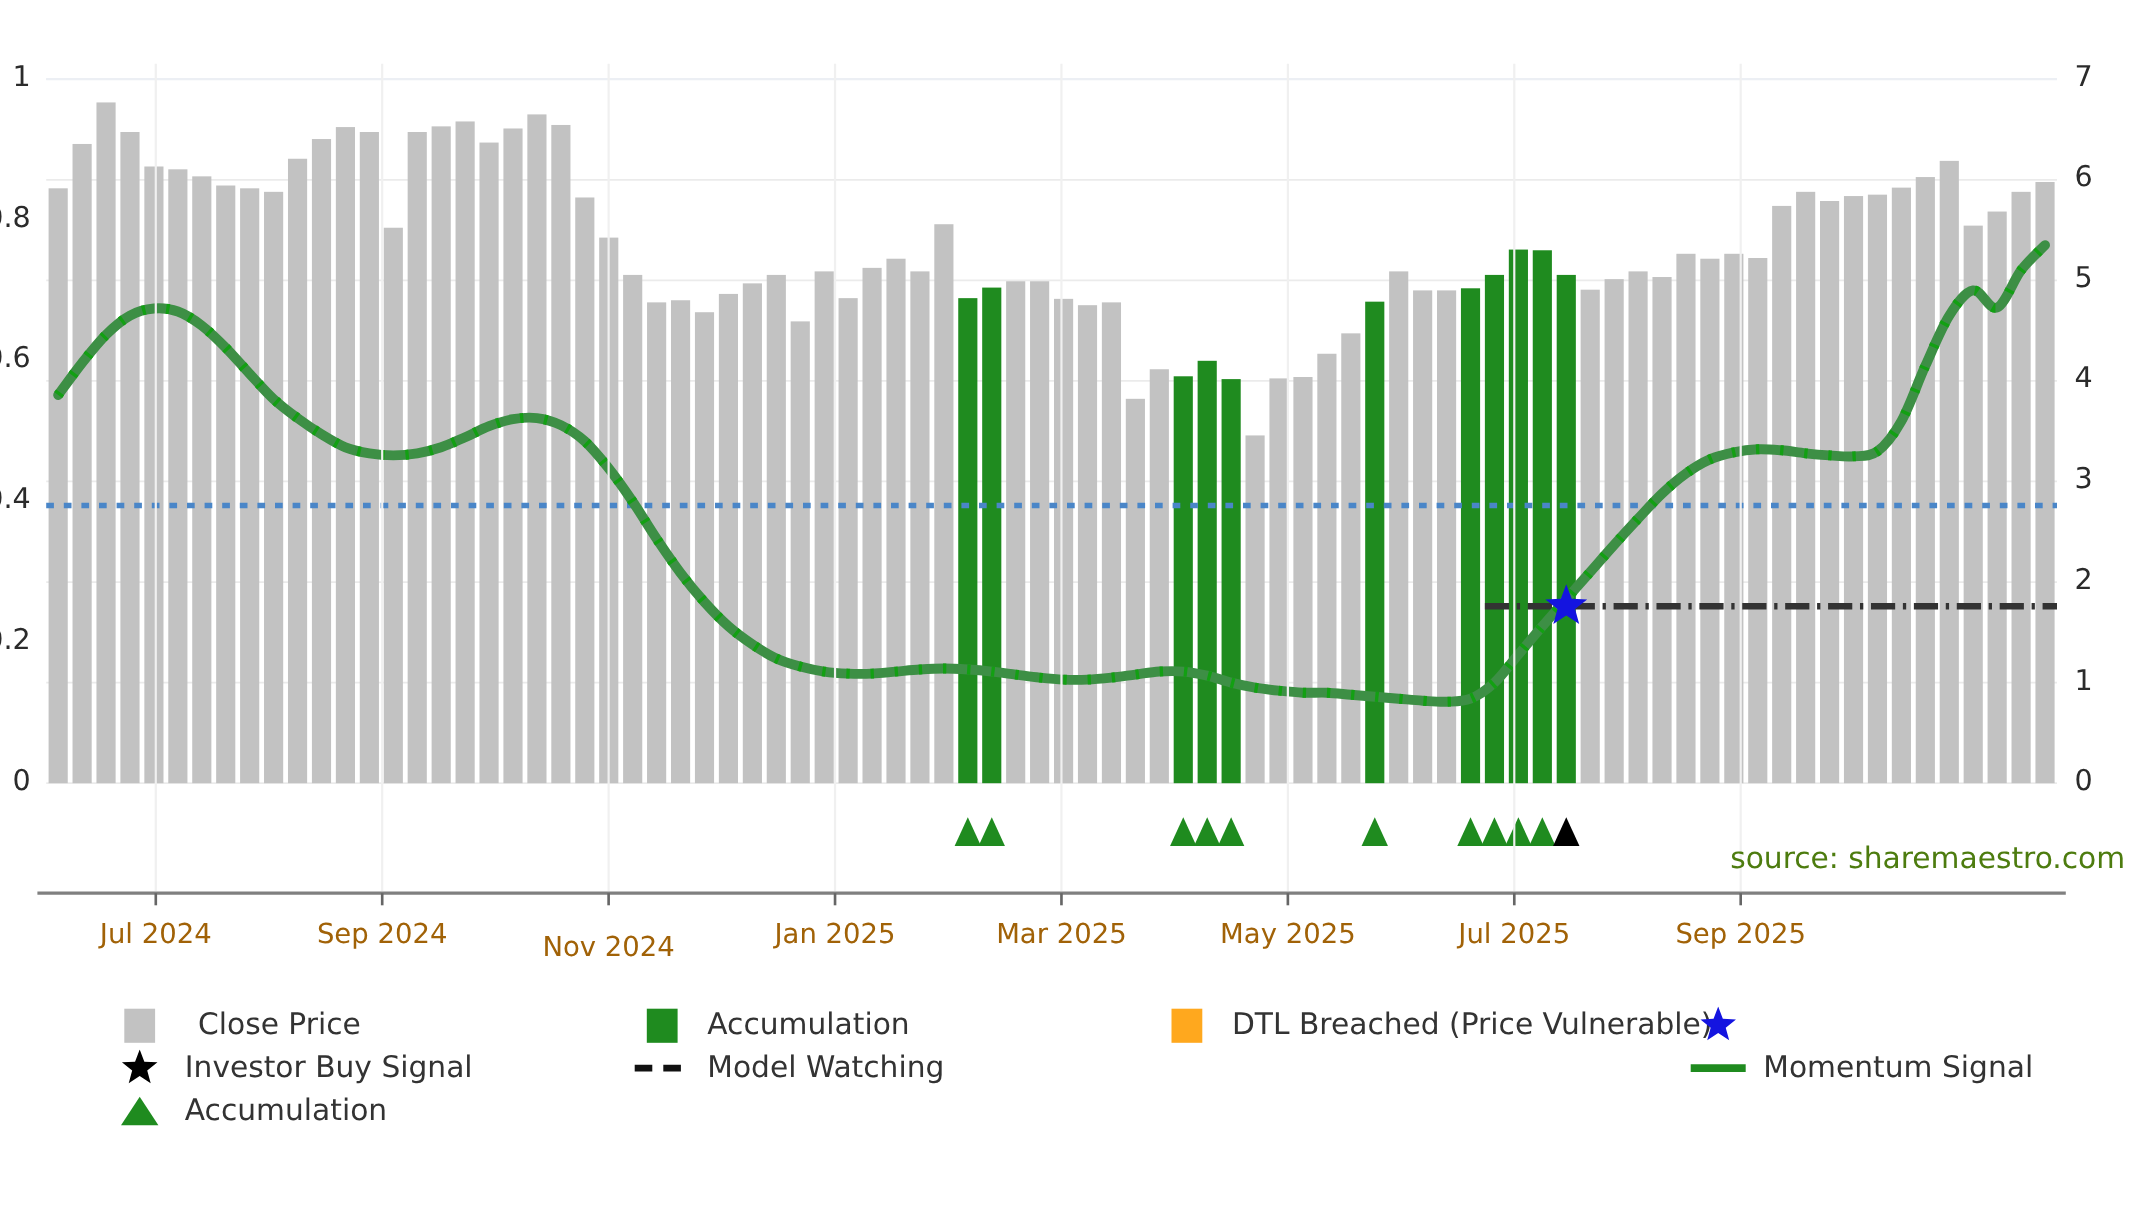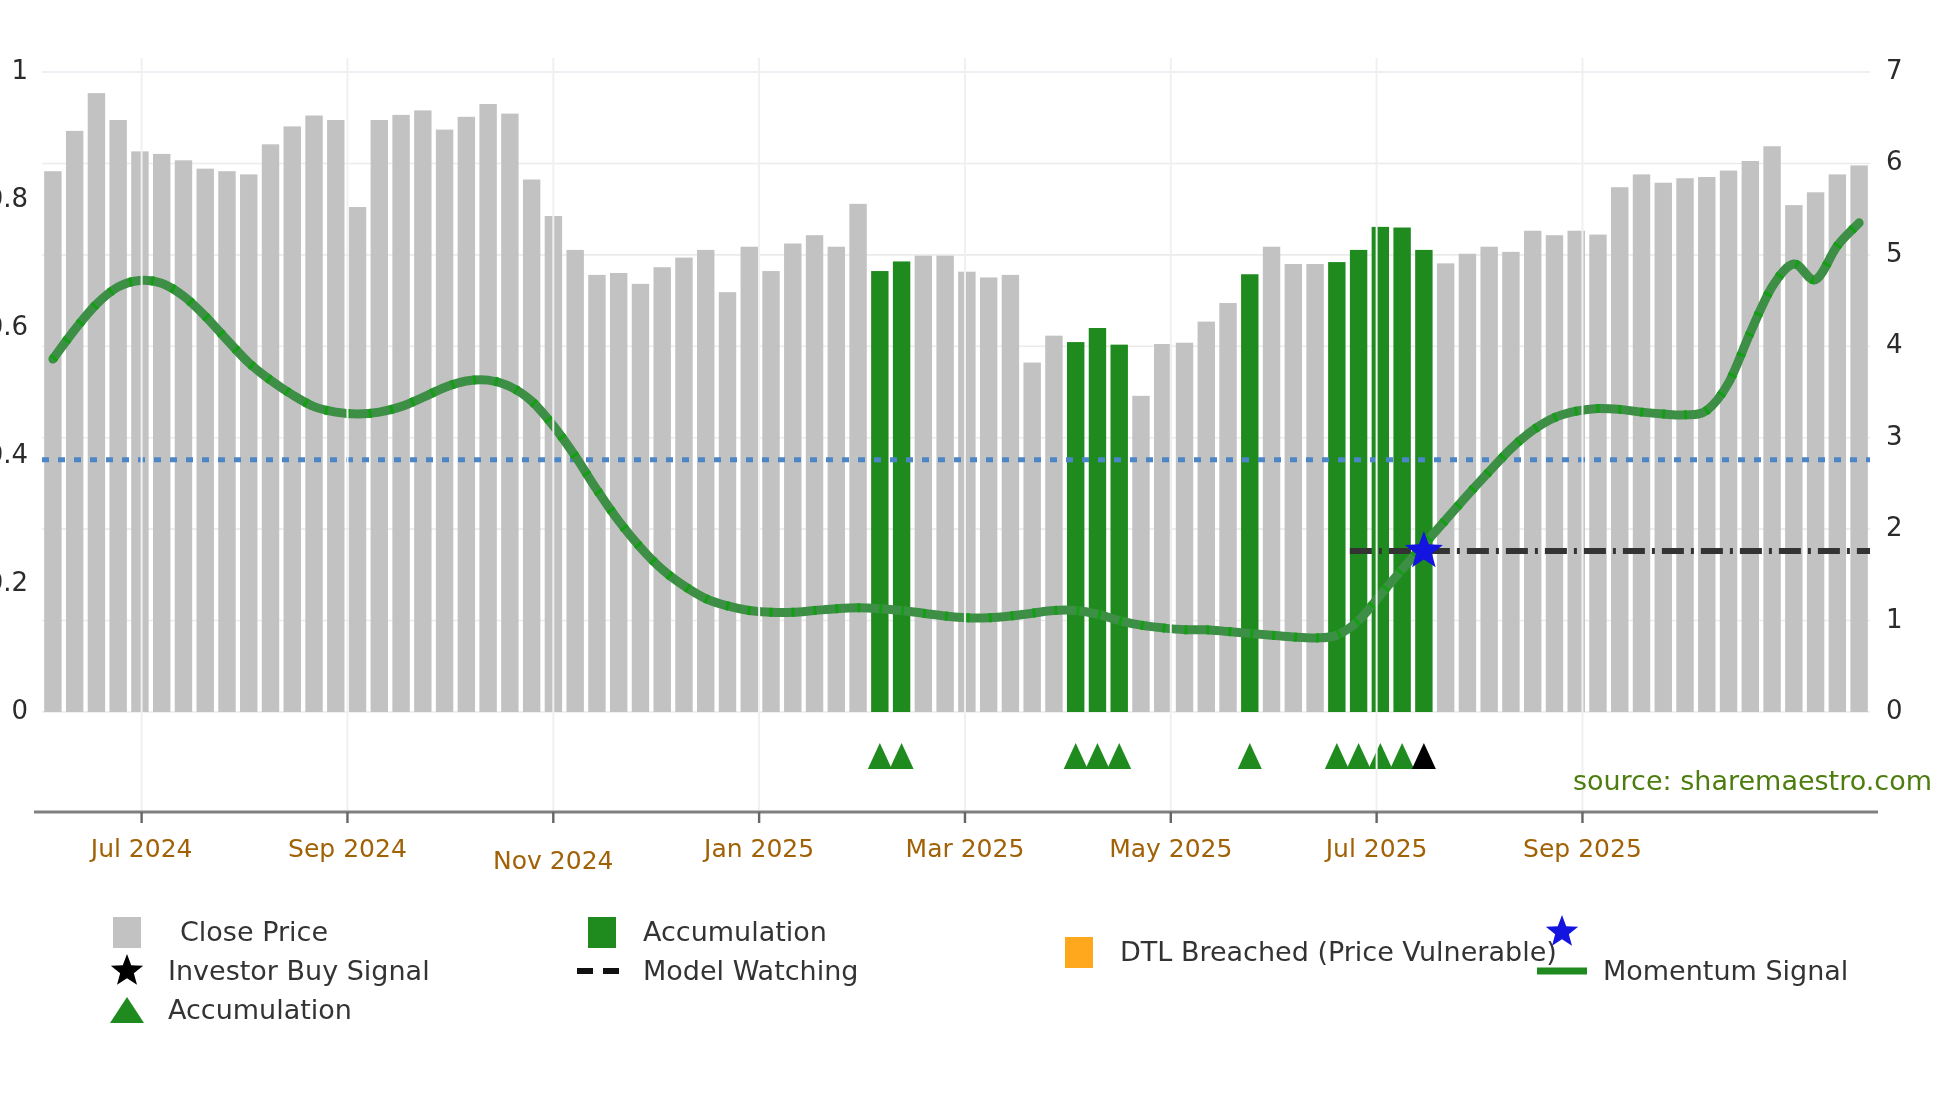--- a/index.html
+++ b/index.html
@@ -287,21 +287,21 @@
           <span class="legend-text">Close Price</span>
         </div>
         <div class="legend-entry" style="left: 475px;">
           <span class="legend-glyph">
             <svg width="54" height="34" viewBox="0 0 54 34">
               <rect x="13" y="2" width="28" height="31" fill="#1f8b1f"></rect>
             </svg>
           </span>
           <span class="legend-text">Accumulation</span>
         </div>
-        <div class="legend-entry" style="left: 952px; margin-top: 20px;">
+        <div class="legend-entry" style="left: 952px;">
           <span class="legend-glyph">
             <svg width="54" height="34" viewBox="0 0 54 34">
               <rect x="13" y="2" width="28" height="31" fill="#ffa81e"></rect>
             </svg>
           </span>
           <span class="legend-text">DTL Breached (Price Vulnerable)</span>
         </div>
         <div class="legend-entry" style="left: 1435px;">
           <span class="legend-glyph">
             <svg width="54" height="34" viewBox="0 0 54 34">

